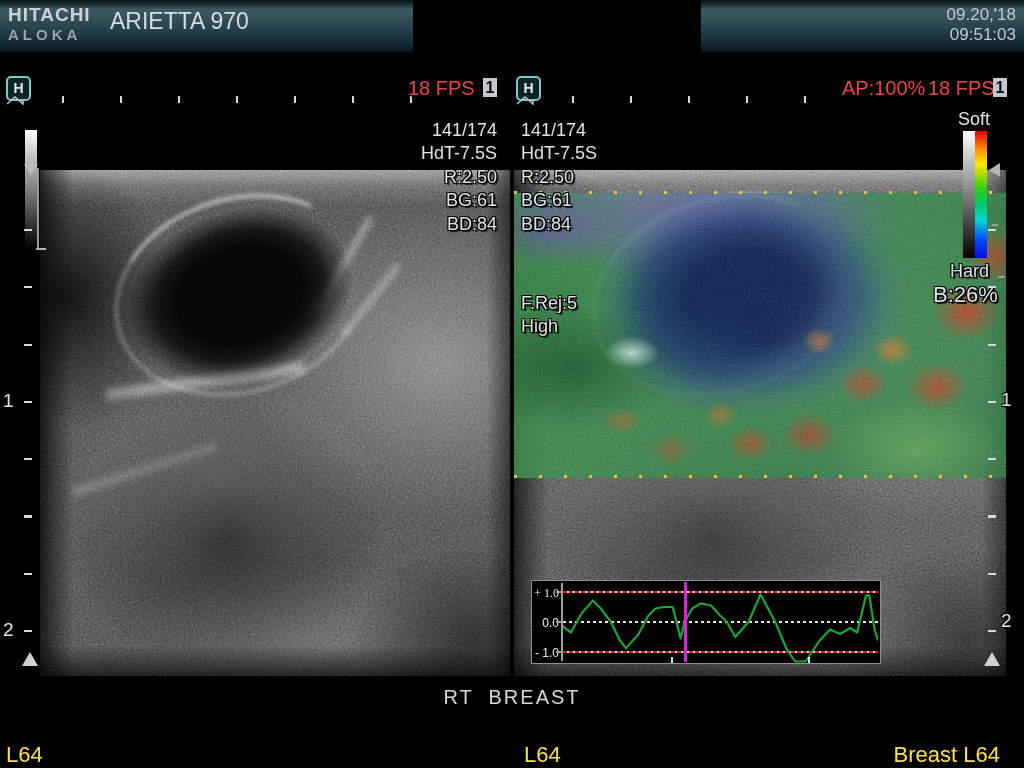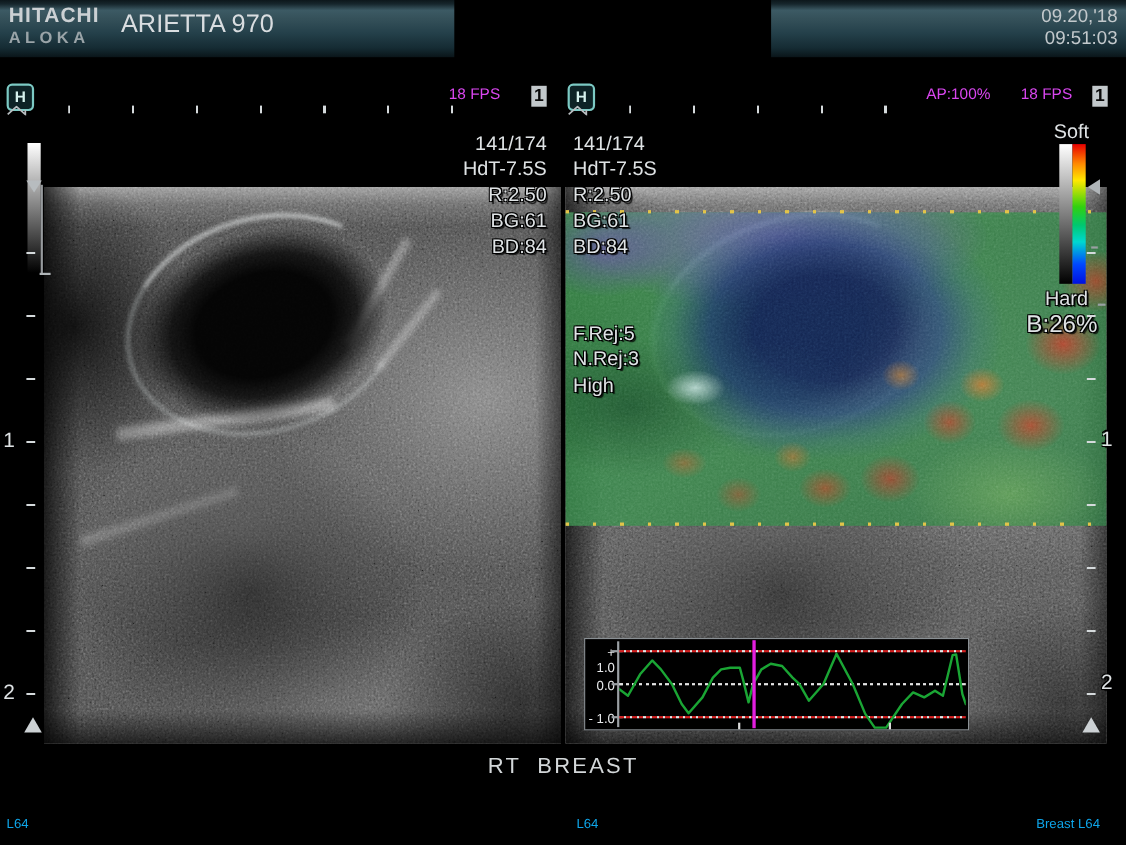--- a/index.html
+++ b/index.html
@@ -13,21 +13,21 @@
   .bar-right{left:701px;width:323px;}
   .brand1{left:8px;top:4px;font-size:19px;font-weight:bold;letter-spacing:1px;color:#ccd1d4;}
   .brand2{left:8px;top:26px;font-size:15px;font-weight:bold;letter-spacing:4px;color:#9aa4a8;}
   .model{left:110px;top:8px;font-size:23px;color:#d9dde0;}
   .datetime{right:8px;top:5px;text-align:right;font-size:17px;line-height:20px;color:#c3c9cc;}
   
   .hbadge{width:21px;height:21px;border:2px solid #7ccac4;border-radius:5px;background:#0d2326;
     color:#d6f2ee;font-size:14px;font-weight:bold;text-align:center;line-height:21px;}
   .hruler{height:7px;background:repeating-linear-gradient(90deg,#d5dadc 0 2px,transparent 2px 58px);}
   .vruler{width:8px;background:repeating-linear-gradient(180deg,#d5dadc 0 2px,transparent 2px 57.3px);}
-  .fps{font-size:14px;color:#d946ef;}
+  .fps{font-size:20px;color:#ef4444;}
   .framebox{width:14px;height:19px;background:#c2c8cb;color:#0a0a0a;font-size:16px;font-weight:bold;
     text-align:center;line-height:19px;}
   .depthlab{font-size:19px;color:#dfe3e5;}
   .tri-up{width:0;height:0;border-left:8px solid transparent;border-right:8px solid transparent;border-bottom:14px solid #ccd1d4;}
   .tri-down{width:0;height:0;border-left:7px solid transparent;border-right:7px solid transparent;border-top:11px solid #b7bcbf;}
   .tri-left{width:0;height:0;border-top:7px solid transparent;border-bottom:7px solid transparent;border-right:11px solid #b0b5b8;}
   
   .img{overflow:hidden;background:#4e4e4e;isolation:isolate;}
   .img-left{left:40px;top:170px;width:470px;height:506px;}
   .img-right{left:514px;top:170px;width:492px;height:506px;}
@@ -85,21 +85,21 @@
   .graph{left:531px;top:580px;width:348px;height:82px;background:#000;border:1px solid #8a9094;}
   .glabel{position:absolute;left:0;width:27px;text-align:right;font-size:12px;color:#e8eaec;}
   .gaxis{position:absolute;left:29px;top:2px;width:2px;height:78px;background:#9a9fa3;}
   .gaxtick{position:absolute;left:24px;width:10px;height:2px;background:#9a9fa3;}
   .dotline-red{position:absolute;left:31px;width:315px;height:2px;background:repeating-linear-gradient(90deg,#d42020 0 4px,#e8e8e8 4px 6px);}
   .dotline-w{position:absolute;left:31px;width:315px;height:2px;background:repeating-linear-gradient(90deg,#e4e4e4 0 3px,transparent 3px 6px);}
   .cursor{position:absolute;top:1px;width:3px;height:80px;background:#e41ee0;}
   .gtick{position:absolute;bottom:0;width:2px;height:6px;background:#dcdcdc;}
   
   .bodymark{left:0;top:686px;width:1024px;text-align:center;font-size:20px;letter-spacing:2px;color:#d3d7d9;white-space:pre;}
-  .probe{font-size:12px;color:#0ea5e9;top:742px;}
+  .probe{font-size:22px;color:#fde047;top:742px;}
 </style>
 </head>
 <body>
 
 <div class="screen">
 
   <div class="abs bar bar-left">
     <div class="abs brand1">HITACHI</div>
     <div class="abs brand2">ALOKA</div>
     <div class="abs model">ARIETTA 970</div>
@@ -200,40 +200,39 @@
 
   <div class="abs anno outline" style="left:521px;top:119px;width:160px;">
     <div>141/174</div>
     <div>HdT-7.5S</div>
     <div>R:2.50</div>
     <div>BG:61</div>
     <div>BD:84</div>
   </div>
   <div class="abs anno outline" style="left:521px;top:267px;width:160px;margin-top:25px;">
     <div>F.Rej:5</div>
-    <div>N.Rej:3</div>
     <div>High</div>
   </div>
 
   <div class="abs anno outline" style="left:958px;top:108px;text-align:right;">Soft</div>
   <div class="abs cb-gray"></div>
   <div class="abs cb-rainbow"></div>
   <div class="abs tri-left" style="left:989px;top:163px;"></div>
   <div class="abs cb-tick" style="left:992px;top:224px;width:6px;"></div>
   <div class="abs cb-tick" style="left:998px;top:276px;width:7px;"></div>
   <div class="abs anno outline" style="left:950px;top:260px;">Hard</div>
   <div class="abs anno outline" style="left:933px;top:283px;font-size:22px;">B:26%</div>
 
   <div class="abs vruler" style="left:988px;top:229px;height:410px;"></div>
   <div class="abs depthlab outline" style="left:1001px;top:389px;">1</div>
   <div class="abs depthlab outline" style="left:1001px;top:610px;">2</div>
   <div class="abs tri-up" style="left:984px;top:652px;"></div>
 
   <div class="abs graph">
-    <div class="glabel" style="top:5px;">+ 1.0</div>
+    <div class="glabel" style="top:5px;font-family:Liberation Serif, serif;">+ 1.0</div>
     <div class="glabel" style="top:35px;">0.0</div>
     <div class="glabel" style="top:65px;">- 1.0</div>
     <div class="gaxis"></div>
     <div class="gaxtick" style="top:10px;"></div>
     <div class="gaxtick" style="top:40px;"></div>
     <div class="gaxtick" style="top:70px;"></div>
     <div class="dotline-red" style="top:10px;"></div>
     <div class="dotline-w" style="top:40px;"></div>
     <div class="dotline-red" style="top:70px;"></div>
     <svg style="position:absolute;left:31px;top:0;" width="315" height="82" viewBox="0 0 315 82">

